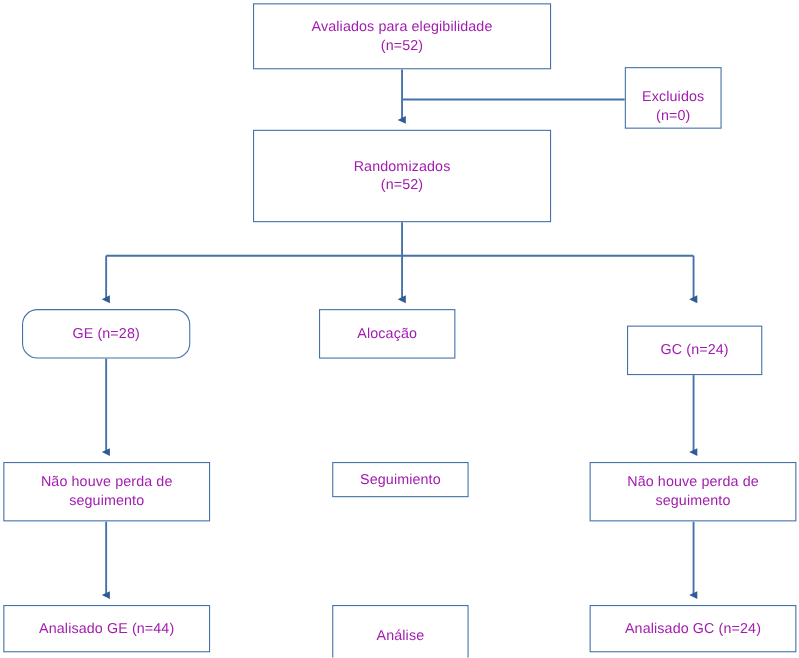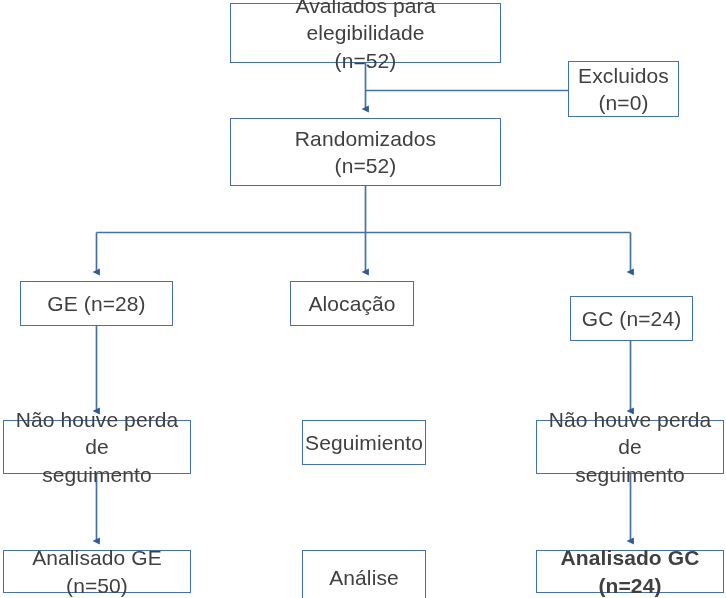--- a/index.html
+++ b/index.html
@@ -22,50 +22,50 @@
     left: 0;
     top: 0;
     width: 726px;
     height: 598px;
   }
   .node {
     position: absolute;
     box-sizing: border-box;
     border: 1.4px solid #4472a8;
     background: #ffffff;
-    color: #404040;
+    color: #a21caf;
     display: flex;
     align-items: center;
     justify-content: center;
     text-align: center;
     line-height: 1.30;
-    font-size: 21px;
+    font-size: 13px;
     letter-spacing: 0.1px;
     padding: 2px 6px;
     z-index: 5;
   }
   .node span { display: block; white-space: pre-line; }
 
   
   #node-eligibility { left: 230px; top: 3px;  width: 271px; height: 60px; }
-  #node-excluded    { left: 568px; top: 61px; width: 111px; height: 56px; }
+  #node-excluded    { left: 568px; top: 61px; width: 88px; height: 56px; align-items: flex-end; }
   
-  #node-randomized  { left: 230px; top: 118px; width: 271px; height: 68px; }
+  #node-randomized  { left: 230px; top: 118px; width: 271px; height: 84px; }
   
-  #node-ge          { left: 20px;  top: 281px; width: 153px; height: 45px; }
+  #node-ge          { left: 20px;  top: 281px; width: 153px; height: 45px; border-radius: 14px; }
   #node-allocation  { left: 290px; top: 281px; width: 124px; height: 45px; }
   #node-gc          { left: 570px; top: 281px; width: 123px; height: 45px; margin-top: 15px; }
   
   #node-followup-left  { left: 3px;   top: 420px; width: 188px; height: 54px; }
-  #node-followup-label { left: 302px; top: 420px; width: 124px; height: 45px; align-items: center; }
+  #node-followup-label { left: 302px; top: 420px; width: 124px; height: 32px; align-items: center; }
   #node-followup-right { left: 536px; top: 420px; width: 188px; height: 54px; }
   
   #node-analyzed-ge    { left: 3px;   top: 550px; width: 188px; height: 43px; }
   #node-analysis-label { left: 302px; top: 550px; width: 124px; height: 56px; }
-  #node-analyzed-gc    { left: 536px; top: 550px; width: 188px; height: 43px; font-weight: bold; }
+  #node-analyzed-gc    { left: 536px; top: 550px; width: 188px; height: 43px; }
 </style>
 </head>
 <body>
 
 <div id="flowchart">
 
   <svg id="flow-svg" viewBox="0 0 726 598" xmlns="http://www.w3.org/2000/svg">
     <defs>
       <marker id="arrowhead" markerWidth="9" markerHeight="9" refX="4.2" refY="4.2" orient="auto" markerUnits="userSpaceOnUse">
         <path d="M 0.6 0.8 L 7.8 0.8 L 4.2 8.2 Z" fill="#2f5c96"></path>
@@ -128,21 +128,21 @@
   </div>
   <div class="node" id="node-followup-label">
     <span>Seguimiento</span>
   </div>
   <div class="node" id="node-followup-right">
     <span>Não houve perda de
 seguimento</span>
   </div>
 
   <div class="node" id="node-analyzed-ge">
-    <span>Analisado GE (n=50)</span>
+    <span>Analisado GE (n=44)</span>
   </div>
   <div class="node" id="node-analysis-label">
     <span>Análise</span>
   </div>
   <div class="node" id="node-analyzed-gc">
     <span>Analisado GC (n=24)</span>
   </div>
 
 </div>
 

